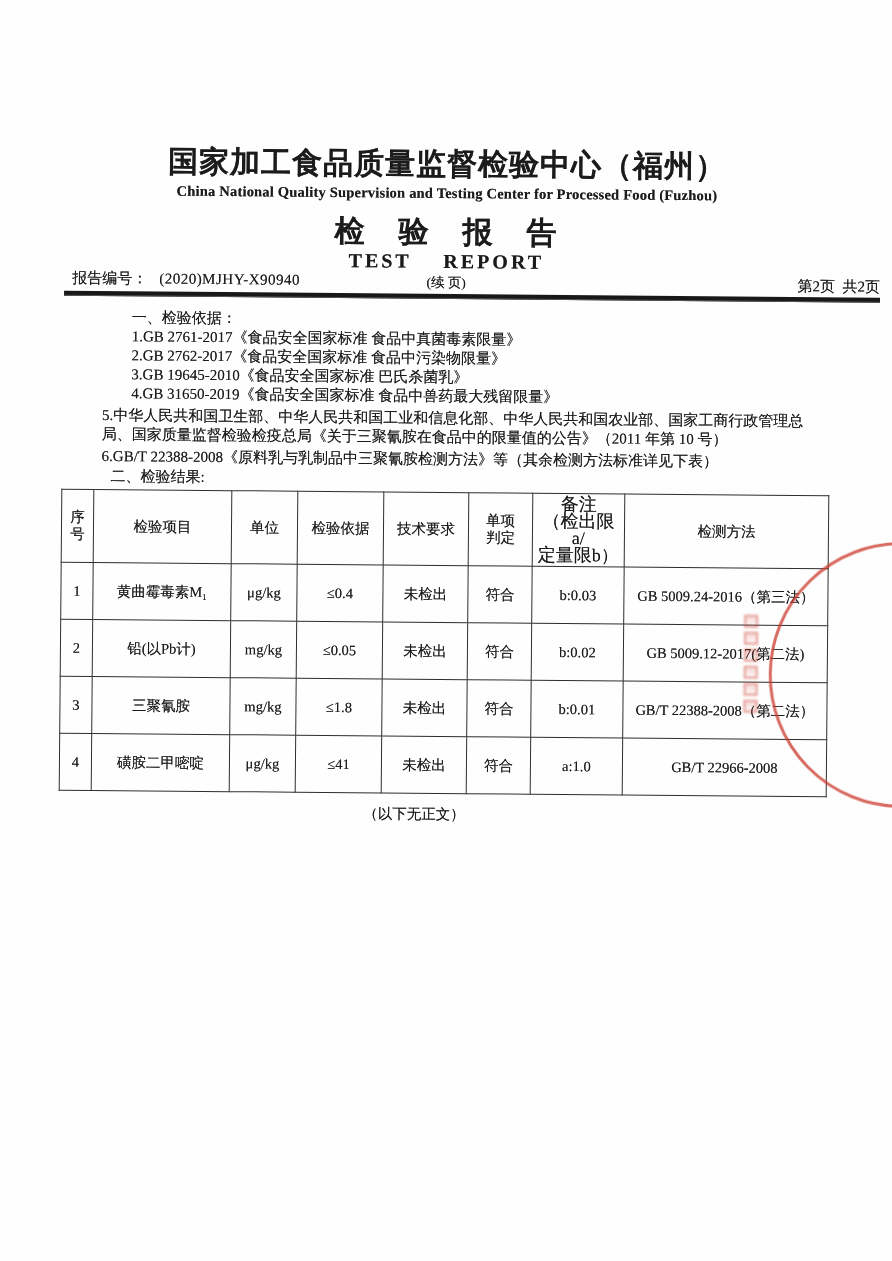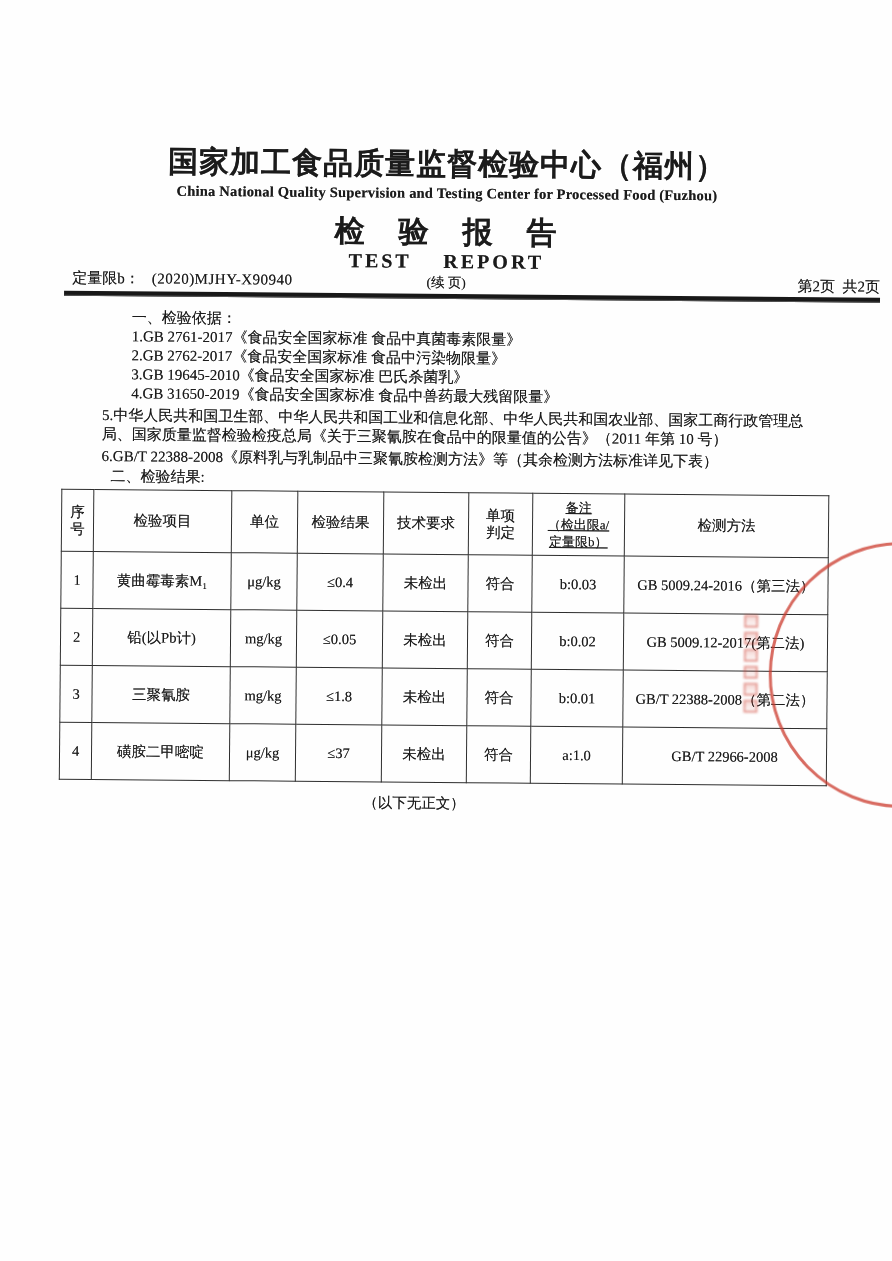--- a/index.html
+++ b/index.html
@@ -58,21 +58,21 @@
     margin:3px 0 0 63px; width:767px;
     font-size:14.5px;
   }
   .results-table th, .results-table td {
     border:1px solid #2e2e2e; text-align:center; vertical-align:middle;
     padding:2px 4px; font-weight:normal; overflow:hidden;
   }
   .results-table thead tr { height:62px; }
   .results-table tbody tr { height:57px; }
   .results-table th { white-space:pre-line; line-height:17px; }
-  .th-note { font-size:13px;text-decoration:underline; }
+  .th-note { font-size:18px; }
   .cell-left { text-align:left; padding-left:9px; }
   .cell-method { text-align:left; padding-left:12px; }
 
   .end-note { margin-top:11px; text-align:center; font-size:14.5px; padding-right:55px; }
 
   
   .stamp { position:absolute; left:0; top:0; width:0; height:0; }
   .stamp-circle {
     position:absolute; left:772px; top:538px; width:260px; height:260px;
     border:3px solid rgba(203,57,44,0.75); border-radius:50%;
@@ -95,21 +95,21 @@
 <div class="page">
   <div class="content">
 
     <div class="org-cn">国家加工食品质量监督检验中心（福州）</div>
     <div class="org-en">China National Quality Supervision and Testing Center for Processed Food (Fuzhou)</div>
     <div class="title-cn">检　验　报　告</div>
     <div class="title-en">TEST    REPORT</div>
 
     <div class="meta-row">
       <div class="report-no">
-        <span>定量限b：</span><span class="val">(2020)MJHY-X90940</span>
+        <span>报告编号：</span><span class="val">(2020)MJHY-X90940</span>
       </div>
       <div class="continued">(续 页)</div>
       <div class="page-info">第2页  共2页</div>
     </div>
 
     <div class="rule"></div>
 
     <div class="sec basis-heading">一、检验依据：</div>
     <div class="sec indent-a">1.GB 2761-2017《食品安全国家标准 食品中真菌毒素限量》</div>
     <div class="sec indent-a">2.GB 2762-2017《食品安全国家标准 食品中污染物限量》</div>
@@ -129,21 +129,21 @@
           <col style="width:64px">
           <col style="width:92px">
           <col style="width:204px">
       </colgroup>
       <thead>
         <tr>
           <th>序
 号</th>
           <th>检验项目</th>
           <th>单位</th>
-          <th>检验结果</th>
+          <th>检验依据</th>
           <th>技术要求</th>
           <th>单项
 判定</th>
           <th class="th-note">备注
 （检出限a/
 定量限b）</th>
           <th>检测方法</th>
         </tr>
       </thead>
       <tbody>
@@ -174,21 +174,21 @@
           <td>≤1.8</td>
           <td>未检出</td>
           <td>符合</td>
           <td>b:0.01</td>
           <td class="cell-method">GB/T 22388-2008（第二法）</td>
         </tr>
         <tr>
           <td>4</td>
           <td class="cell-left">磺胺二甲嘧啶</td>
           <td>μg/kg</td>
-          <td>≤37</td>
+          <td>≤41</td>
           <td>未检出</td>
           <td>符合</td>
           <td>a:1.0</td>
           <td class="cell-method">GB/T 22966-2008</td>
         </tr>
       </tbody>
     </table>
 
     <div class="end-note">（以下无正文）</div>
 

